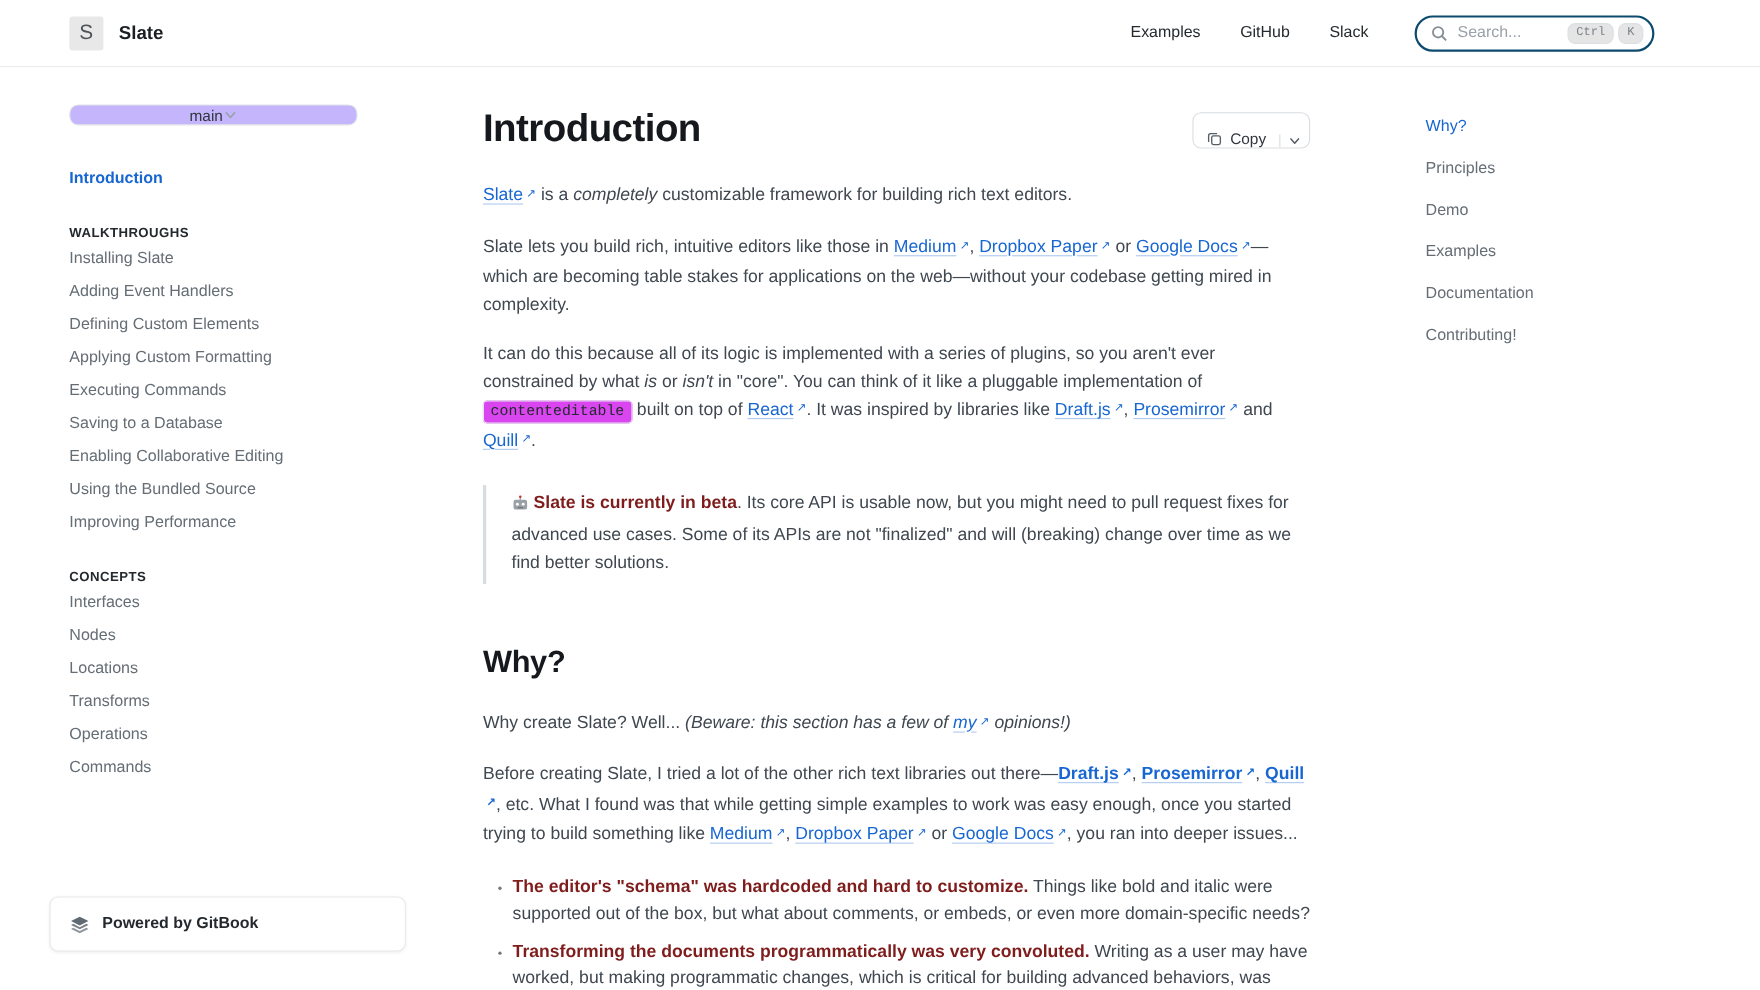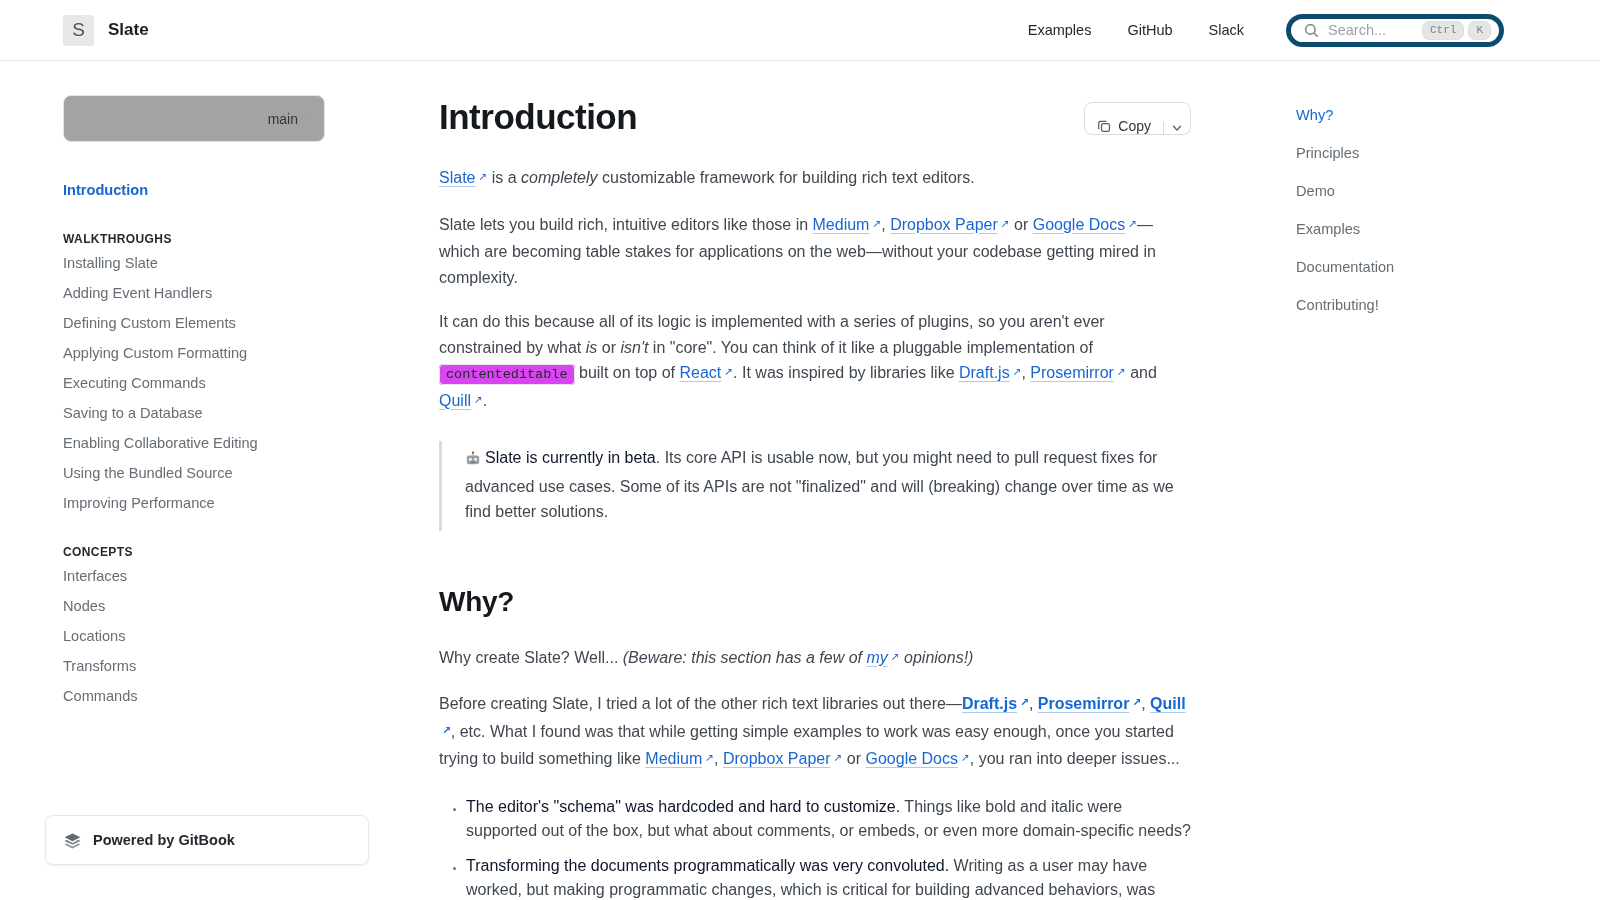--- a/index.html
+++ b/index.html
@@ -8,35 +8,35 @@
 
   
   .header { height:61px; display:flex; align-items:center;
     padding:0 96px 0 63px; border-bottom:1px solid #e9ebed; background:#fff; }
   .logo-box { width:31px; height:31px; background:#e8e8e8; border-radius:3px;
     display:flex; align-items:center; justify-content:center;
     font-size:19px; color:#4c5258; }
   .site-title { margin-left:14px; font-size:17px; font-weight:700; color:#1b1f24; }
   .header-nav { margin-left:auto; display:flex; align-items:center; gap:36px; }
   .nav-link { font-size:14.5px; color:#24292e; text-decoration:none; cursor:pointer; }
-  .searchbox { margin-left:42px; width:218px; height:33px; border:5px solid #0c4a6e;
+  .searchbox { margin-left:42px; width:218px; height:33px; border:2px solid #0c4a6e;
     border-radius:17px; background:#fff; display:flex; align-items:center;
     padding:0 8px 0 13px; gap:9px; box-shadow:0 1px 1px rgba(0,0,0,.02); cursor:text; }
   .search-placeholder { color:#9aa1a9; font-size:14.5px; flex:1; }
   .kbd { border:1px solid #dcdfe3; border-radius:7px; font-family:"Liberation Mono", monospace;
     font-size:11px; color:#7a828a; padding:2px 7px; line-height:13px; background:#e5e5e5; }
 
   
   .layout { display:flex; padding:0 96px 0 63px; height:839px; }
 
   
   .sidebar { width:262px; margin-right:114px; padding-top:34px; position:relative; }
-  .version-select { height:47px; border:1px solid #e1e4e7; border-radius:8px;
-    display:flex; align-items:center; justify-content:flex-end;
-    padding:0 13px; font-size:14px; color:#30363c; cursor:pointer; background:#a3a3a3; }
+  .version-select { height:19px; border:1px solid #e1e4e7; border-radius:8px;
+    display:flex; align-items:center; justify-content:center;
+    padding:0 13px; font-size:14px; color:#30363c; cursor:pointer; background:#c4b5fd; }
   .sidebar-nav { margin-top:33px; }
   .nav-item { padding:7px 0; font-size:14.6px; color:#656d75; cursor:pointer; }
   .nav-item.active { color:#1766d1; font-weight:700; }
   .section-title { margin-top:20px; padding:7px 0 2px; font-size:12px; font-weight:700;
     letter-spacing:.4px; color:#24292e; }
   .sidebar-fade { position:absolute; left:-18px; top:698px; width:340px; height:56px;
     background:linear-gradient(180deg, rgba(255,255,255,0), #ffffff 90%); pointer-events:none; }
   .gitbook-footer { position:absolute; left:-18px; top:754px; width:324px; height:50px;
     background:#fff; border:1px solid #e6e8eb; border-radius:8px;
     box-shadow:0 1px 3px rgba(0,0,0,.06); display:flex; align-items:center;
@@ -50,21 +50,21 @@
   .copy-btn { display:flex; align-items:flex-end; height:33px; margin-top:5px;
     border:1px solid #d9dde1; border-radius:8px; background:#fff; cursor:pointer;
     color:#30363c; font-size:14px; }
   .copy-main { display:flex; align-items:center; gap:7px; padding:0 12px; }
   .copy-caret { width:27px; display:flex; align-items:center; justify-content:center;
     border-left:1px solid #d9dde1; }
 
   .article-body p { font-size:16px; line-height:25.5px; margin-top:19px; color:#3f4750; }
   .article-body p.first { margin-top:28px; }
   .italic { font-style:italic; }
-  .bold { font-weight:400; color:#0f172a; }
+  .bold { font-weight:700; color:#7f1d1d; }
   a.inline-link { color:#1766d1; text-decoration:underline;
     text-decoration-color:rgba(23,102,209,.35); text-underline-offset:3px; cursor:pointer; }
   a.inline-link.bold { font-weight:700; }
   a.inline-link.italic { }
   .arrow { display:inline-block; font-family:"DejaVu Sans", sans-serif; font-size:10.5px;
     margin-left:3px; transform:translateY(-3px); }
   .inline-code { font-family:"Liberation Mono", monospace; font-size:13.5px;
     background:#d946ef; border:1px solid #e4e7e9; border-radius:4px;
     padding:2px 6px; color:#24292e; white-space:nowrap; }
   blockquote { margin-top:26px; border-left:3px solid #d7dce1; padding:4px 0 6px 23px; }
@@ -127,20 +127,21 @@
         <div class="nav-item">Executing Commands</div>
         <div class="nav-item">Saving to a Database</div>
         <div class="nav-item">Enabling Collaborative Editing</div>
         <div class="nav-item">Using the Bundled Source</div>
         <div class="nav-item">Improving Performance</div>
         <div class="section-title">CONCEPTS</div>
         <div class="nav-item">Interfaces</div>
         <div class="nav-item">Nodes</div>
         <div class="nav-item">Locations</div>
         <div class="nav-item">Transforms</div>
+        <div class="nav-item">Operations</div>
         <div class="nav-item">Commands</div>
       </div>
     <div class="sidebar-fade"></div>
     <div class="gitbook-footer">
       <svg width="19" height="19" viewBox="0 0 24 24" fill="#5f6a72">
         <path d="M12 3 L22 8 L12 13 L2 8 Z"></path>
         <path d="M4.5 11.2 L12 15 L19.5 11.2 L22 12.5 L12 17.5 L2 12.5 Z" opacity="0.85"></path>
         <path d="M4.5 15.7 L12 19.5 L19.5 15.7 L22 17 L12 22 L2 17 Z" opacity="0.7"></path>
       </svg>
       <span class="lbl">Powered by GitBook</span>

